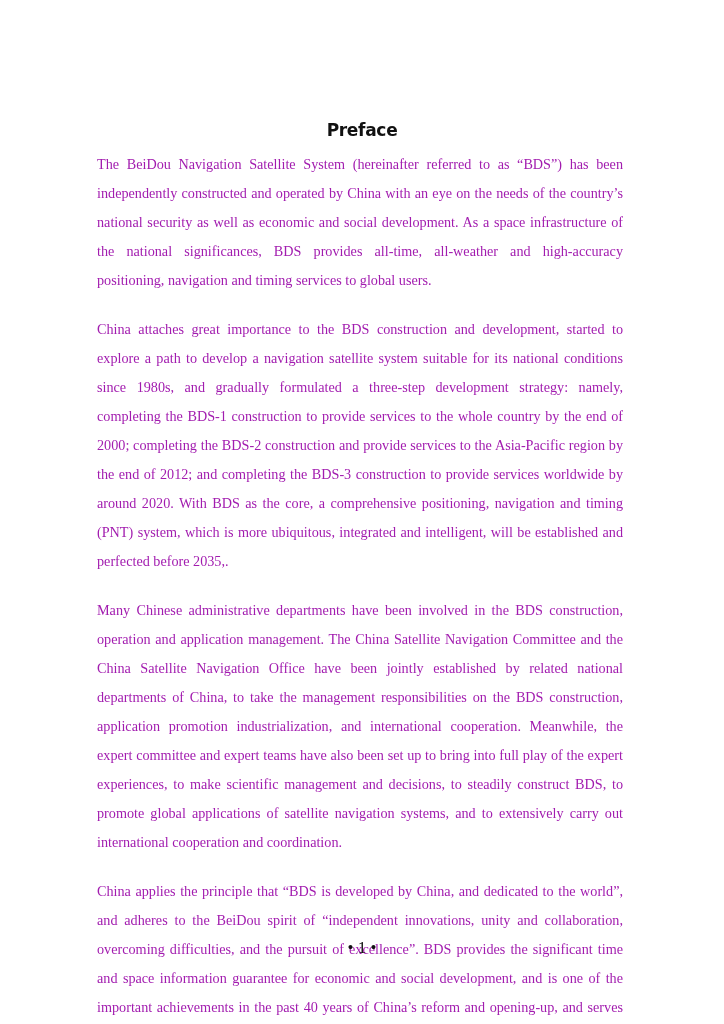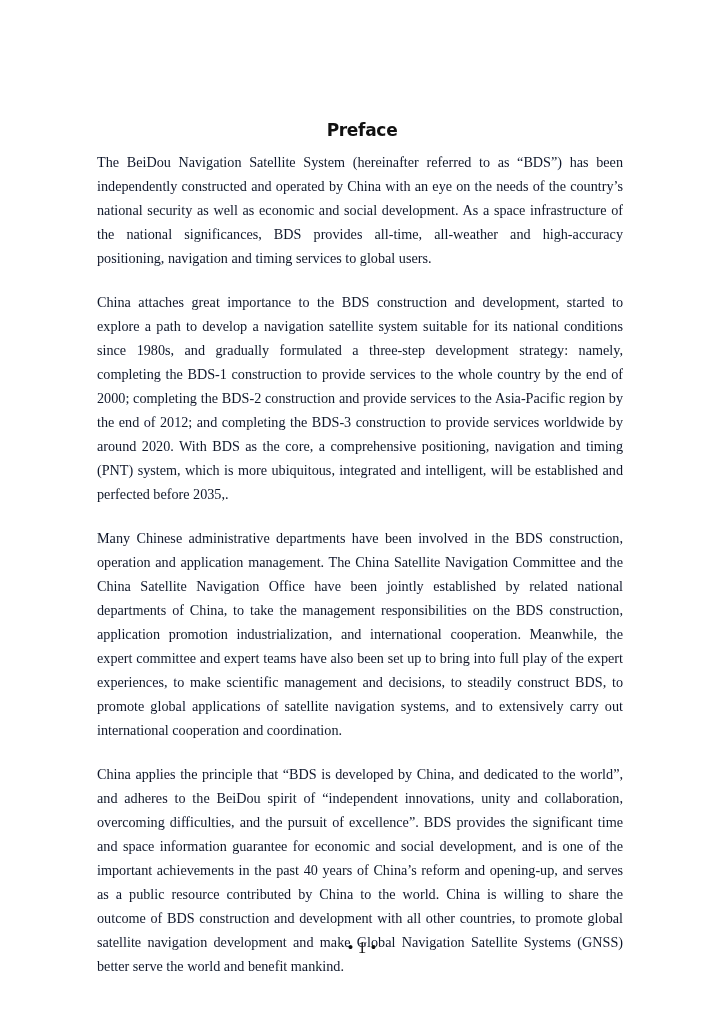--- a/index.html
+++ b/index.html
@@ -35,24 +35,24 @@
     }
     .body-text {
       position: absolute;
       left: 97px;
       top: 150px;
       width: 526px;
     }
     .para {
       font-family: "Liberation Serif", serif;
       font-size: 14.2px;
-      line-height: 24px;
+      line-height: 29px;
       text-align: justify;
       margin: 0 0 20px 0;
-      color: #0f172a;
+      color: #a21caf;
     }
     .page-number {
       position: absolute;
       top: 938px;
       left: 0;
       width: 724px;
       text-align: center;
       font-family: "Liberation Serif", serif;
       font-size: 17px;
       color: #111;

